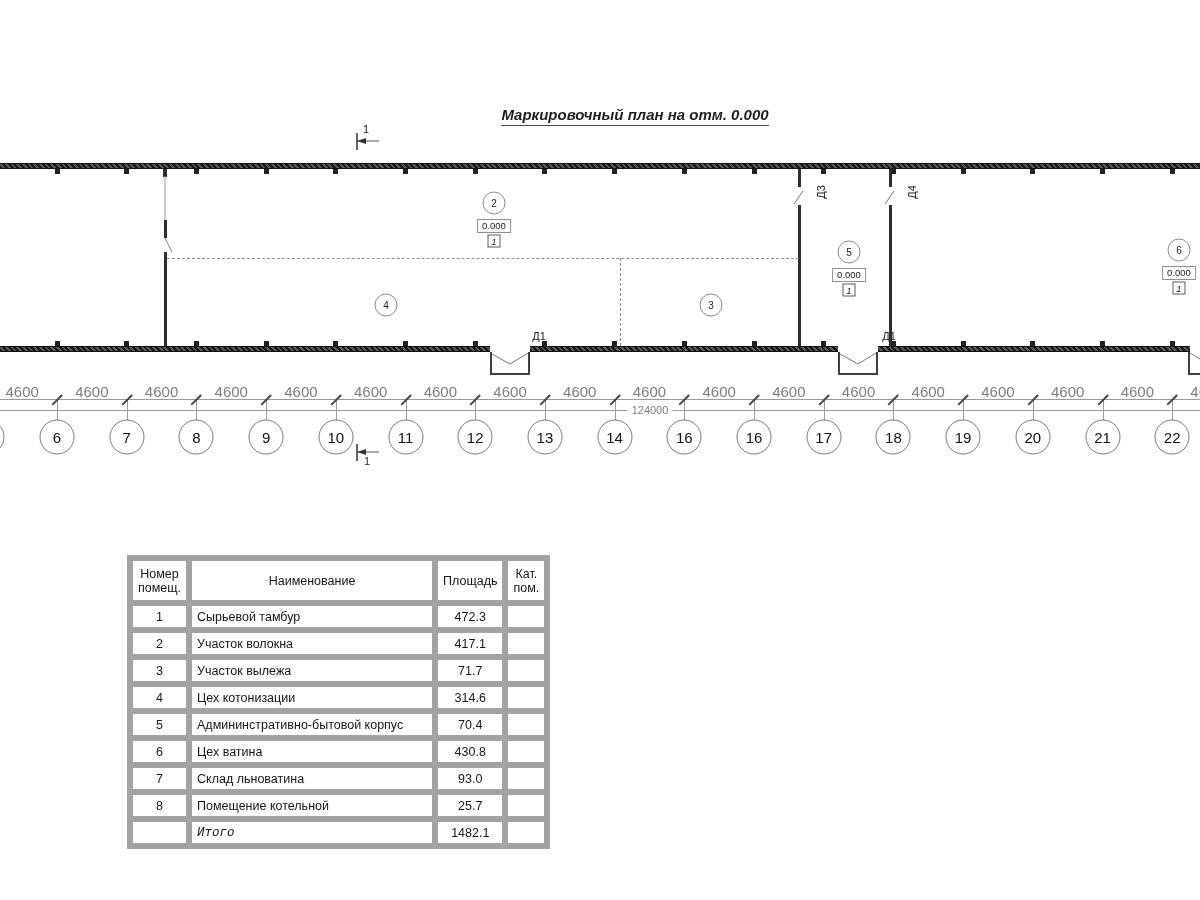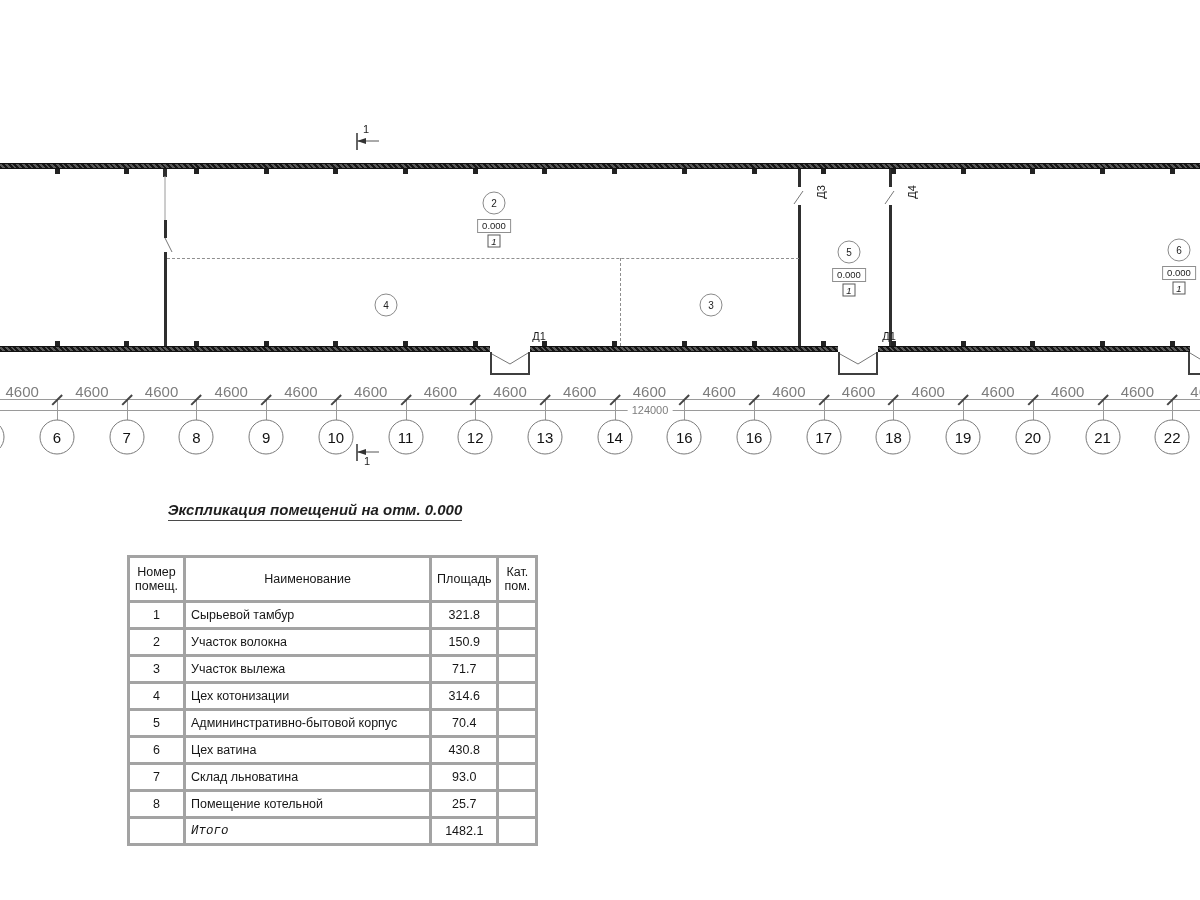--- a/index.html
+++ b/index.html
@@ -39,36 +39,39 @@
   .elevbox{position:absolute;border:1px solid #8f8f8f;background:#fff;font-size:9.5px;color:#222;
     padding:1px 4px;transform:translate(-50%,-50%);line-height:10px;}
   .catbox{position:absolute;border:1px solid #5a5a5a;background:#fff;font-size:9.5px;color:#222;
     font-style:italic;width:11px;text-align:center;transform:translate(-50%,-50%);line-height:11px;}
   .doorlbl{position:absolute;font-size:11px;color:#1d1d1d;transform:translate(-50%,-50%);white-space:nowrap;margin-left:31px;}
   .doorlbl.rot{writing-mode:vertical-rl;transform:translate(-50%,-50%) rotate(180deg);}
   .seclbl{position:absolute;font-size:11px;color:#1d1d1d;}
   
   .sched{position:absolute;left:127px;top:555px;border-collapse:collapse;table-layout:fixed;
     font-size:12.5px;color:#161616;background:#fff;}
-  .sched th,.sched td{border:3px solid #a3a3a3;padding:0 5px;box-sizing:border-box;}
+  .sched th,.sched td{border:6px solid #a3a3a3;padding:0 5px;box-sizing:border-box;}
   .sched{border:2px solid #222;}
   .sched th{font-weight:normal;text-align:center;white-space:pre-line;height:45px;vertical-align:middle;}
   .sched td{height:27px;vertical-align:middle;}
   .sched .c-num{text-align:center;}
   .sched .c-name{text-align:left;}
   .sched .c-area{text-align:center;}
   .sched .c-cat{text-align:center;}
   .sched .total-label{text-align:left;font-style:italic;font-family:Liberation Mono, monospace;}
   svg.overlay{position:absolute;left:0;top:0;pointer-events:none;}
 </style>
 </head>
 <body>
 
 <div id="canvas">
 
+  <div class="draw-title" style="left:440px;top:106px;width:390px;">
+    <span>Маркировочный план на отм. 0.000</span>
+  </div>
 
   <div class="wall-h" style="left:0;top:163px;width:1200px;"></div>
 
   <div class="wall-h" style="left:0;top:346px;width:490px;"></div>
   <div class="wall-h" style="left:530px;top:346px;width:308px;"></div>
   <div class="wall-h" style="left:878px;top:346px;width:312px;"></div>
 
   <div class="vest" style="left:490px;top:352px;width:40px;height:23px;"></div>
   <div class="vest" style="left:838px;top:352px;width:40px;height:23px;"></div>
   <div class="vest" style="left:1188px;top:352px;width:14px;height:23px;border-right:none;"></div>
@@ -227,23 +230,20 @@
       <div class="catbox" style="left:849px;top:290px;">1</div>
       <div class="roomcirc" style="left:1179px;top:250px;">6</div>
       <div class="elevbox" style="left:1179px;top:273px;">0.000</div>
       <div class="catbox" style="left:1179px;top:288px;">1</div>
       <div class="doorlbl" style="left:508px;top:336px;">Д1</div>
       <div class="doorlbl" style="left:858px;top:336px;">Д1</div>
       <div class="doorlbl rot" style="left:790px;top:192px;">Д3</div>
       <div class="doorlbl rot" style="left:881px;top:192px;">Д4</div>
     </div>
 
-  <div class="draw-title" style="left:130px;top:501px;width:370px;">
-    <span>Экспликация помещений на отм. 0.000</span>
-  </div>
 
   <table class="sched">
     <colgroup>
         <col style="width:45px">
         <col style="width:246px">
         <col style="width:64px">
         <col style="width:30px">
       </colgroup>
     <thead>
       <tr>
@@ -252,27 +252,27 @@
         <th>Наименование</th>
         <th>Площадь</th>
         <th>Кат.
 пом.</th>
       </tr>
     </thead>
     <tbody id="sched-body">
         <tr>
           <td class="c-num">1</td>
           <td class="c-name">Сырьевой тамбур</td>
-          <td class="c-area">321.8</td>
+          <td class="c-area">472.3</td>
           <td class="c-cat"></td>
         </tr>
         <tr>
           <td class="c-num">2</td>
           <td class="c-name">Участок волокна</td>
-          <td class="c-area">150.9</td>
+          <td class="c-area">417.1</td>
           <td class="c-cat"></td>
         </tr>
         <tr>
           <td class="c-num">3</td>
           <td class="c-name">Участок вылежа</td>
           <td class="c-area">71.7</td>
           <td class="c-cat"></td>
         </tr>
         <tr>
           <td class="c-num">4</td>

